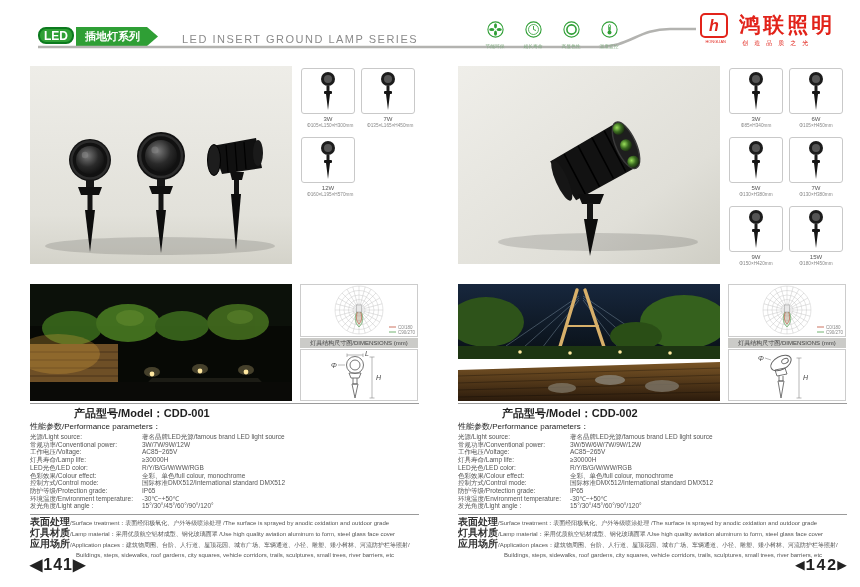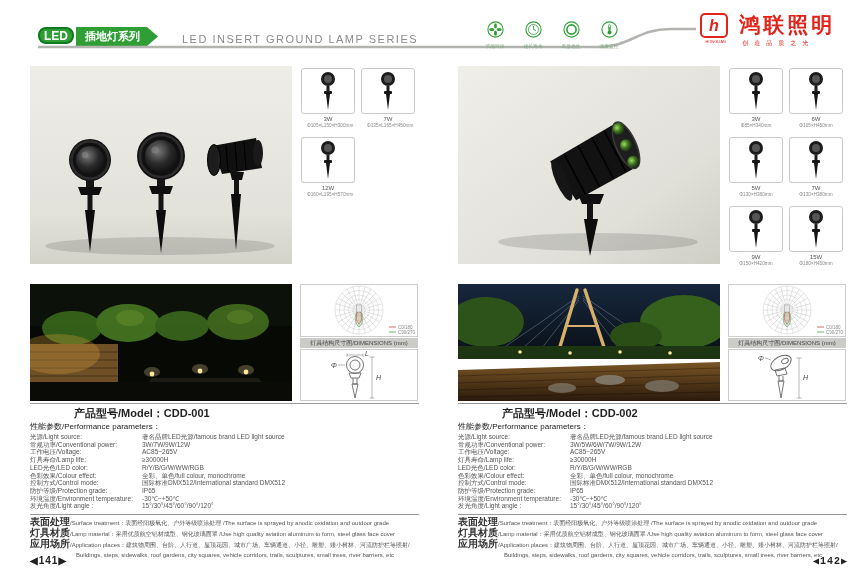--- a/index.html
+++ b/index.html
@@ -59,21 +59,21 @@
   .perf { position:absolute; left:0; top:355px; font-size:8px; font-weight:normal; color:#222; }
   .specs { position:absolute; left:0; top:367px; width:389px; }
   .spec-row { display:flex; font-size:6.5px; line-height:7.7px; color:#555; }
   .s-label { width:112px; flex:none; }
   .s-value { flex:1; }
 
   .paras { position:absolute; left:0; top:451px; width:392px; overflow:hidden; }
   .para { white-space:nowrap; line-height:10px; font-size:6px; color:#555; }
   .cn-head { font-size:10px; font-weight:bold; color:#333; }
   .para-cont { margin-left:46px; }
-  .page-no { position:absolute; top:489px; font-size:10px; font-weight:bold; color:#222; letter-spacing:1px; }
+  .page-no { position:absolute; top:489px; font-size:16px; font-weight:bold; color:#222; letter-spacing:1px; }
   .page-left  .page-no { left:0; }
   .page-right .page-no { right:2px;font-family:Liberation Mono, monospace; }
 </style>
 </head>
 <body>
 
 <div class="canvas">
 
   <div class="led-badge">LED</div>
   <div class="series-banner">插地灯系列</div>

